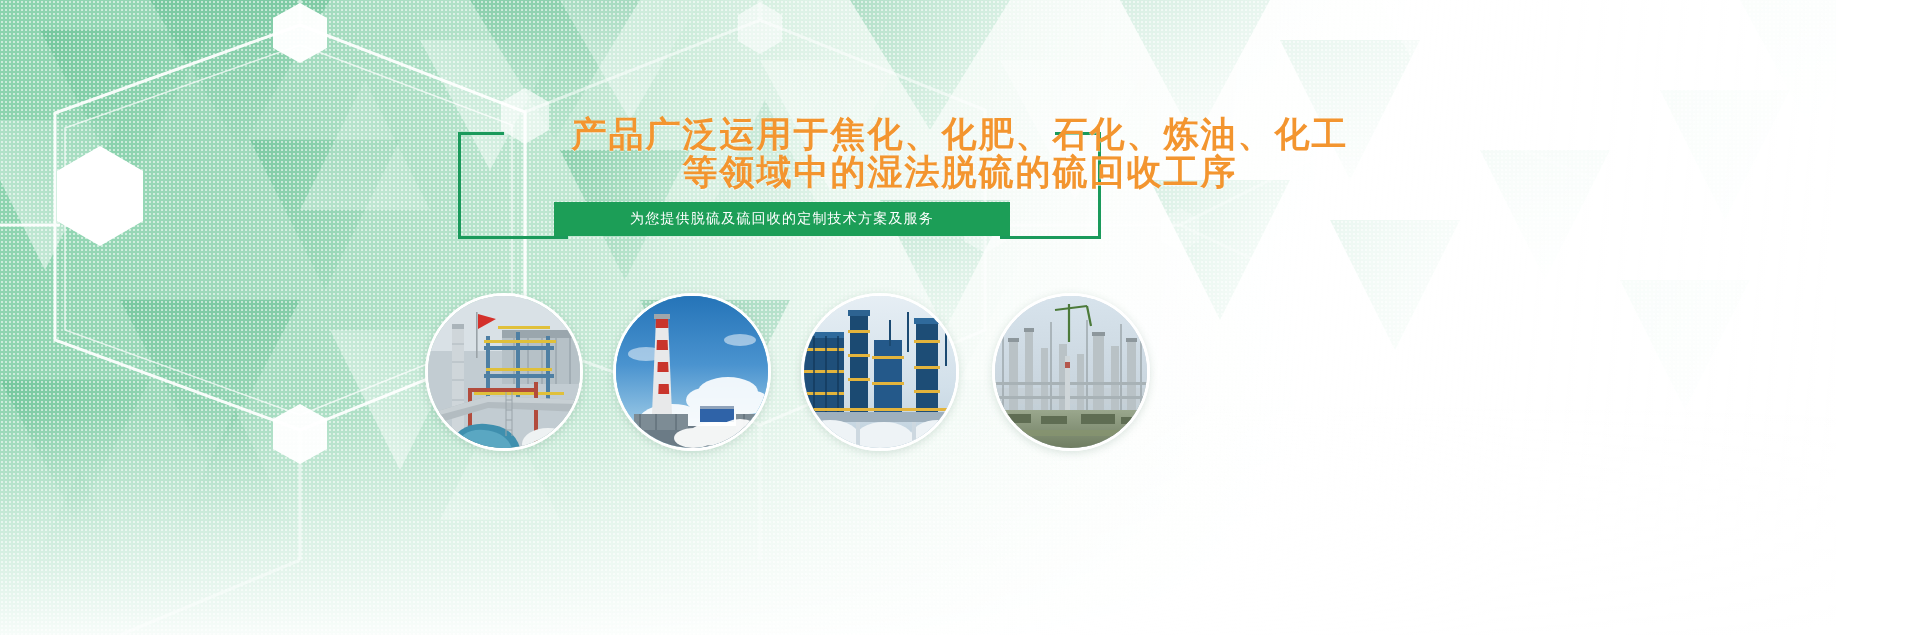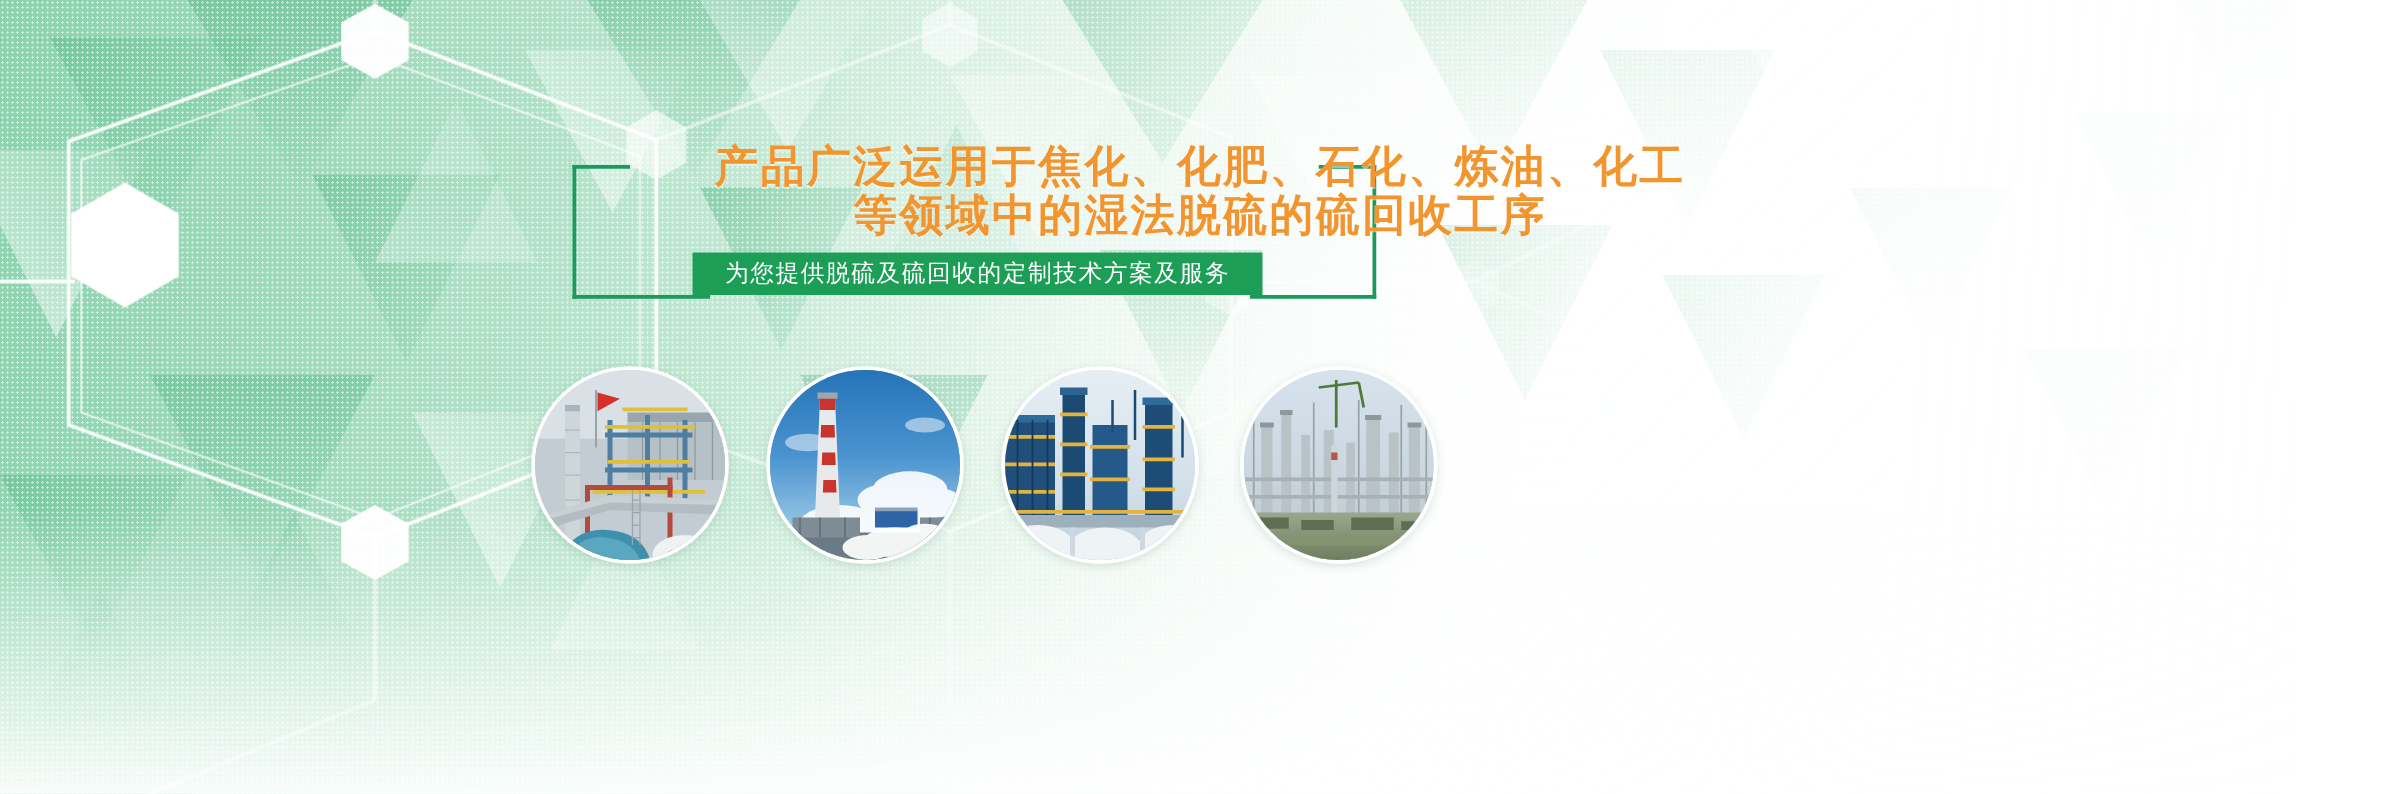--- a/index.html
+++ b/index.html
@@ -62,21 +62,21 @@
 
   
   #subbar{
     position:absolute;
     left:554px;top:202px;
     width:456px;height:34px;
     background:#1C9E57;
     display:flex;align-items:center;justify-content:center;
   }
   #subtext{
-    color:#ffffff;font-size:19px;font-weight:normal;
+    color:#ffffff;font-size:14px;font-weight:normal;
     letter-spacing:1.2px;white-space:nowrap;
     font-family:Liberation Sans, sans-serif;
   }
 
   
   #photos{position:absolute;left:0;top:0;width:1920px;height:635px;}
   .pc{
     position:absolute;
     width:152px;height:152px;border-radius:50%;
     overflow:hidden;

